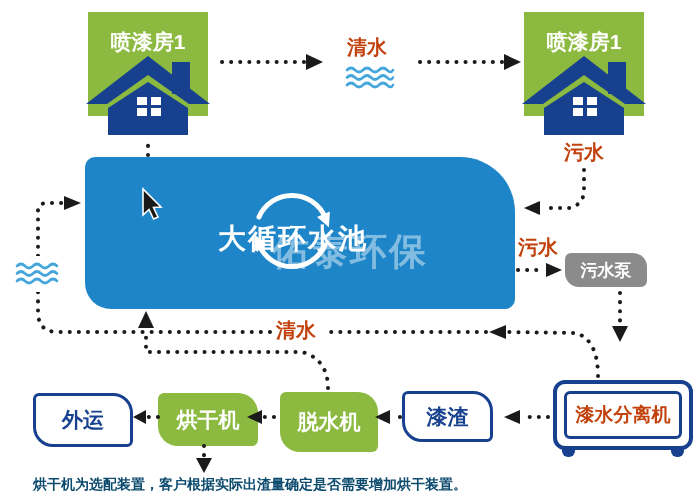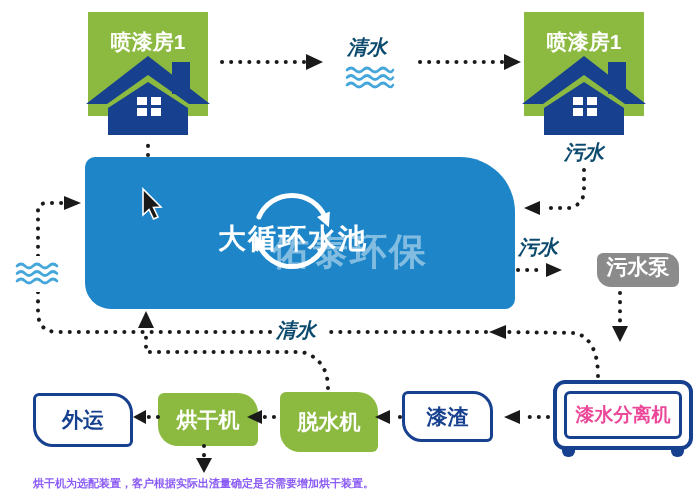--- a/index.html
+++ b/index.html
@@ -17,22 +17,22 @@
   .procbox{
     display:flex;align-items:center;justify-content:center;
     font-size:21px;border-radius:6px 20px 6px 20px;z-index:2;
   }
   .green{background:#8CBA40;color:#fff;font-weight:bold;}
   .whitebox{
     background:#fff;color:#17418F;font-weight:bold;border:3.5px solid #17418F;
     box-sizing:border-box;
   }
   .graybox{
-    background:#8B8B8B;color:#fff;font-weight:bold;font-size:21px;
-    border-radius:6px 14px 6px 14px;display:flex;justify-content:center;z-index:2;margin-left:32px;
+    background:#8B8B8B;color:#fff;font-weight:bold;font-size:17px;
+    border-radius:6px 14px 6px 14px;display:flex;align-items:center;justify-content:center;z-index:2;
   }
   
   .pool{
     left:85px;top:157px;width:430px;height:152px;background:#1E86C8;
     border-radius:10px 55px 10px 26px;z-index:2;
   }
   .pool-label{
     position:absolute;left:0;top:63px;width:416px;text-align:center;
     color:#fff;font-size:28px;font-weight:bold;letter-spacing:2px;
   }
@@ -42,31 +42,31 @@
   }
   
   .machine{
     left:553px;top:380px;width:140px;height:70px;background:#fff;
     border:4px solid #17418F;border-radius:12px;box-sizing:border-box;z-index:2;
   }
   .machine-inner{
     position:absolute;left:7px;top:7px;right:7px;bottom:7px;
     border:3px solid #17418F;border-radius:6px;
     display:flex;align-items:center;justify-content:center;
-    color:#ec4899;font-weight:bold;font-size:19px;
+    color:#c2410c;font-weight:bold;font-size:19px;
   }
   .foot{width:13px;height:9px;background:#17418F;border-radius:0 0 6px 6px;z-index:1;}
   
   .flowlabel{
-    font-size:20px;font-weight:bold;color:#0c4a6e;background:#fff;
-    padding:0 2px;z-index:4;white-space:nowrap;line-height:22px;font-style:italic;
+    font-size:20px;font-weight:bold;color:#c2410c;background:#fff;
+    padding:0 2px;z-index:4;white-space:nowrap;line-height:22px;
   }
   .note{
-    left:33px;top:476px;width:660px;color:#8b5cf6;font-weight:bold;
-    font-size:11px;z-index:2;white-space:nowrap;
+    left:33px;top:476px;width:660px;color:#0c4a6e;font-weight:bold;
+    font-size:14px;z-index:2;white-space:nowrap;
   }
   .overlay{position:absolute;left:0;top:0;z-index:10;pointer-events:none;}
 </style>
 </head>
 <body>
 
 <div class="stage">
 
   <div class="abs greenbox roombox" style="left:88px;top:12px;">
     <span class="roomlabel">喷漆房1</span>

